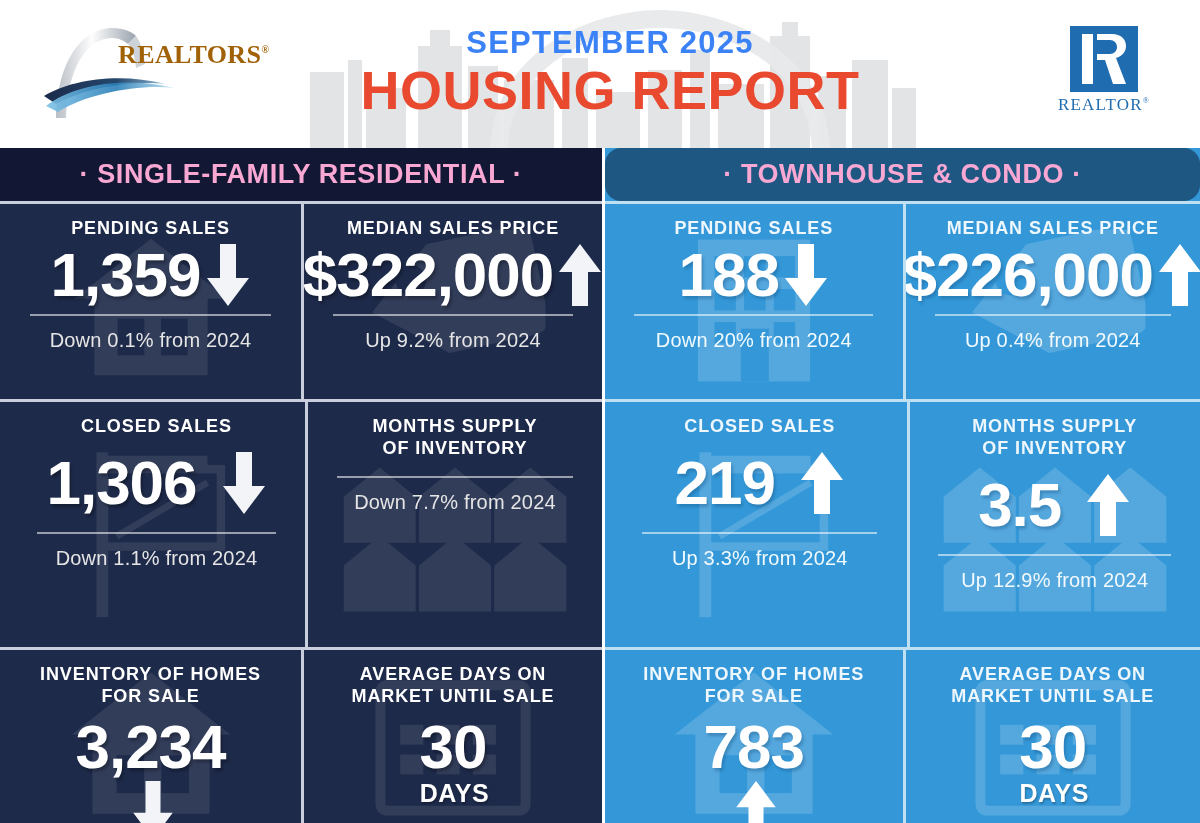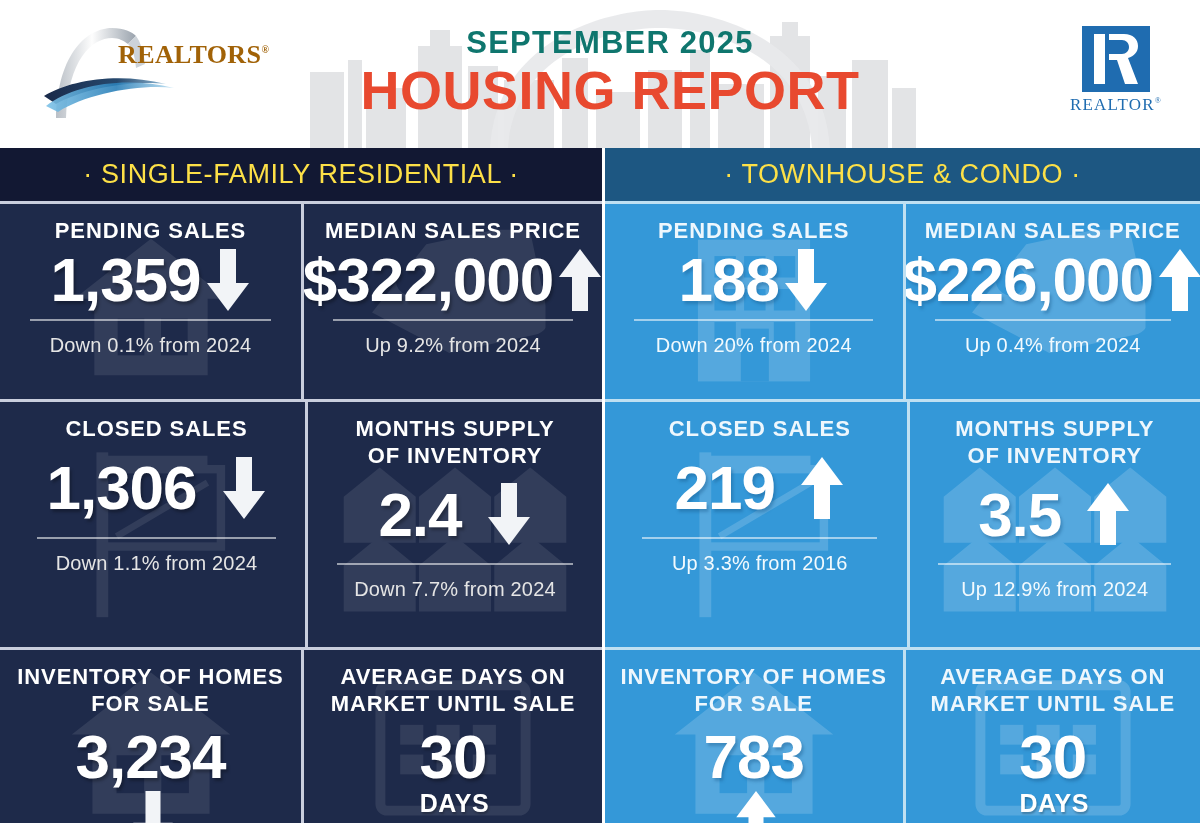--- a/index.html
+++ b/index.html
@@ -54,31 +54,31 @@
 
   .title-block {
     position: absolute;
     left: 330px; top: 26px;
     width: 560px;
     text-align: center;
     z-index: 3;
   }
   .title-month {
     font-size: 31px; font-weight: 700; letter-spacing: 1.2px;
-    color: #0f766e; line-height: 1.1;
+    color: #3b82f6; line-height: 1.1;
   }
   .title-main {
     font-size: 54px; font-weight: 700; letter-spacing: 0.5px;
     color: #e8492f; line-height: 1.05; margin-top: 2px;
     white-space: nowrap;
   }
 
   .logo-realtor {
     position: absolute;
-    right: 36px; top: 26px;
+    right: 48px; top: 26px;
     width: 96px; height: 100px;
     text-align: center;
   }
   .rmark {
     width: 68px; height: 66px; margin: 0 auto;
     background: #1f6cb0;
     position: relative;
   }
   .rmark .bar {
     position: absolute; left: 12px; top: 8px;
@@ -93,25 +93,25 @@
   .rtext sup { font-size: 8px; vertical-align: super; }
 
   
   .panels { display: flex; width: 1200px; height: 675px; }
   .panel { position: relative; overflow: hidden; }
   .panel.sf { width: 602px; background: #1e2a4a; }
   .panel.tc { width: 598px; background: #3498d8; }
 
   .sec-head {
     height: 53px; display: flex; align-items: center; justify-content: center;
-    color: #fde047; font-size: 27px; font-weight: 400; letter-spacing: 0.6px;
+    color: #f9a8d4; font-size: 27px; font-weight: 700; letter-spacing: 0.6px;
     white-space: nowrap;
   }
   .panel.sf .sec-head { background: #121833; }
-  .panel.tc .sec-head { background: #1d5782; }
+  .panel.tc .sec-head { background: #1d5782; border-radius: 16px; }
 
   .grid { position: relative; height: 622px; }
   .grid-rows { display: flex; flex-direction: column; height: 100%; }
   .grid-row { display: flex; }
   .grid-row.r1 { height: 196px; }
   .grid-row.r2 { height: 250px; padding-left: 8px; }
   .grid-row.r3 { height: 176px; }
 
   .cell {
     position: relative;
@@ -126,21 +126,21 @@
   .panel.sf .grid-row + .grid-row { border-top: 3px solid #c9cedd; }
   .panel.sf .cell + .cell { border-left: 3px solid #c9cedd; }
   .panel.tc .grid-row + .grid-row { border-top: 3px solid #bfe0f2; }
   .panel.tc .cell + .cell { border-left: 3px solid #bfe0f2; }
   .panel.sf .grid { border-top: 3px solid #c9cedd; }
   .panel.tc .grid { border-top: 3px solid #bfe0f2; }
   .panel.tc { border-left: 3px solid #ffffff; }
 
   .cell-label {
     position: relative; z-index: 2;
-    font-size: 22px; font-weight: 700; letter-spacing: 0.9px;
+    font-size: 18px; font-weight: 700; letter-spacing: 0.9px;
     color: #ffffff; text-align: center; line-height: 1.22;
     text-transform: uppercase;
   }
   .panel.tc .cell-label { color: #eef7fd; }
 
   .value-row {
     position: relative; z-index: 2;
     display: flex; align-items: center; justify-content: center;
     margin-top: 2px;
   }
@@ -329,26 +329,20 @@
                 <g fill="#ffffff">
                   <path d="M24 16 L46 34 V62 H2 V34 Z"></path>
                     <path d="M70 16 L92 34 V62 H48 V34 Z"></path>
                     <path d="M116 16 L138 34 V62 H94 V34 Z"></path>
                   <path d="M24 58 L46 76 V104 H2 V76 Z"></path>
                     <path d="M70 58 L92 76 V104 H48 V76 Z"></path>
                     <path d="M116 58 L138 76 V104 H94 V76 Z"></path>
                 </g>
               </svg>
               <div class="cell-label">MONTHS SUPPLY<br>OF INVENTORY</div>
-              <div class="value-row">
-                <span class="value">2.4</span>
-                <svg class="arrow" viewBox="0 0 46 66">
-                    <path d="M15 2 H31 V36 H44 L23 64 L2 36 H15 Z" fill="#f2f4f7"></path>
-                  </svg>
-              </div>
               <div class="divider"></div>
               <div class="compare">Down 7.7% from 2024</div>
             </div>
           </div>
 
           <div class="grid-row r3">
             <div class="cell">
               <svg class="wm" width="175" height="155" viewBox="0 0 100 90">
                 <path d="M50 4 L96 40 H84 V86 H16 V40 H4 Z" fill="#ffffff"></path>
                 <rect x="30" y="52" width="16" height="22" fill="#1e2a4a"></rect>
@@ -449,21 +443,21 @@
                 <rect x="18" y="10" width="62" height="6" fill="#ffffff"></rect>
               </svg>
               <div class="cell-label">CLOSED SALES</div>
               <div class="value-row">
                 <span class="value">219</span>
                 <svg class="arrow" viewBox="0 0 46 66">
                     <path d="M23 2 L44 30 H31 V64 H15 V30 H2 Z" fill="#ffffff"></path>
                   </svg>
               </div>
               <div class="divider"></div>
-              <div class="compare">Up 3.3% from 2016</div>
+              <div class="compare">Up 3.3% from 2024</div>
             </div>
 
             <div class="cell">
               <svg class="wm" width="230" height="180" viewBox="0 0 140 110">
                 <g fill="#ffffff">
                   <path d="M24 16 L46 34 V62 H2 V34 Z"></path>
                     <path d="M70 16 L92 34 V62 H48 V34 Z"></path>
                     <path d="M116 16 L138 34 V62 H94 V34 Z"></path>
                   <path d="M24 58 L46 76 V104 H2 V76 Z"></path>
                     <path d="M70 58 L92 76 V104 H48 V76 Z"></path>

